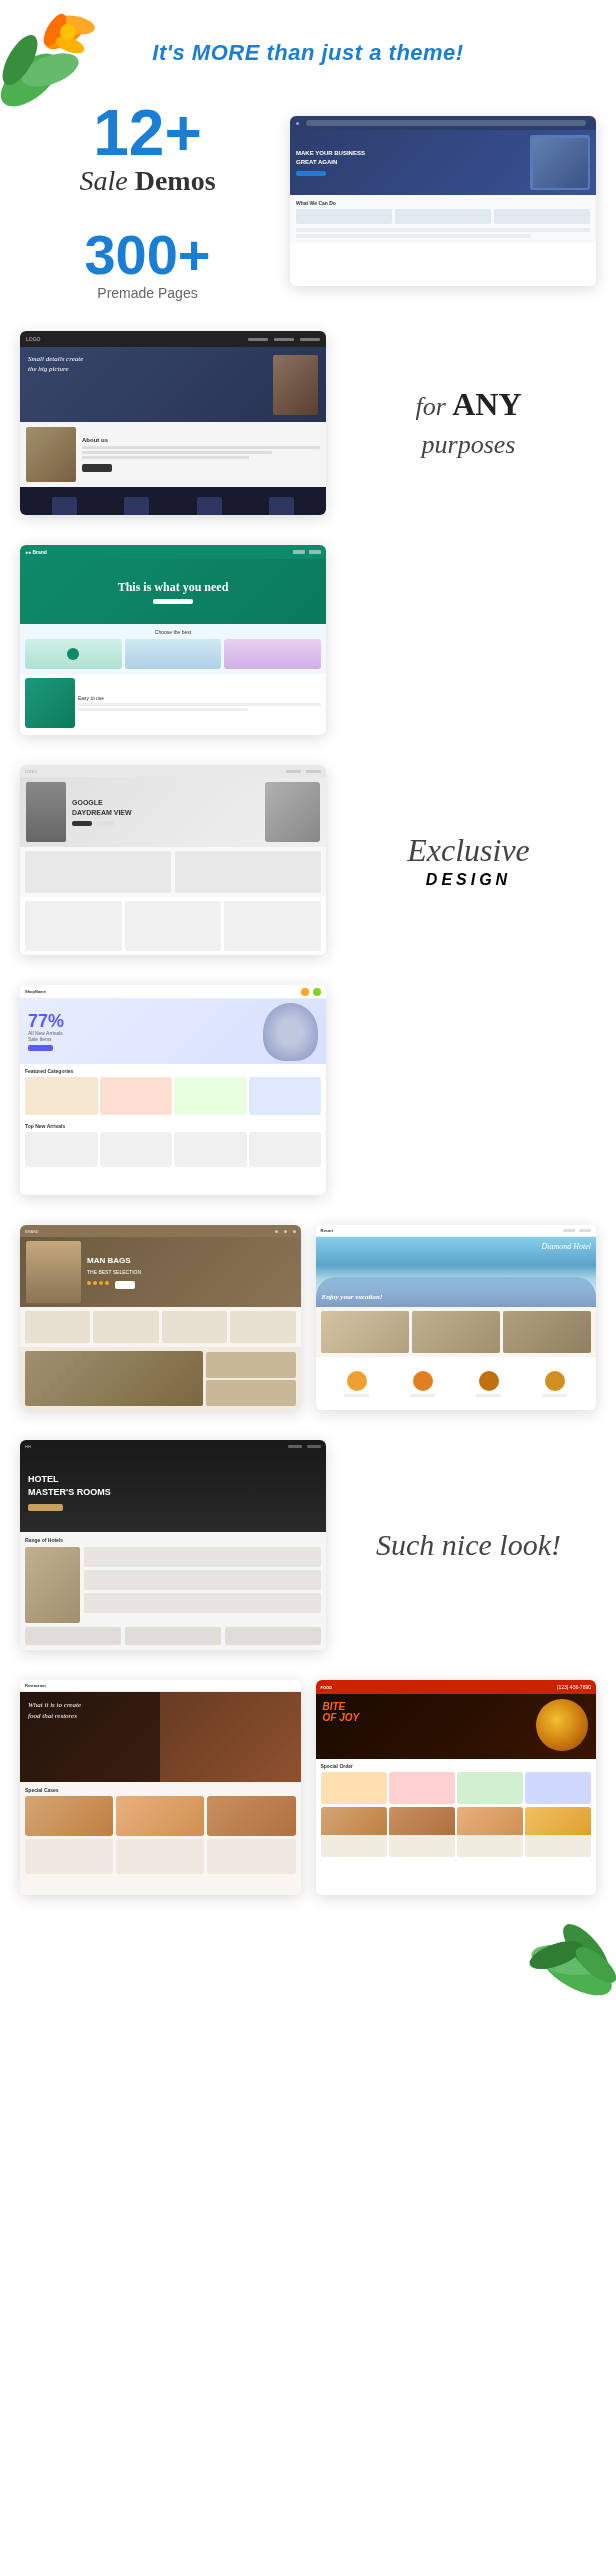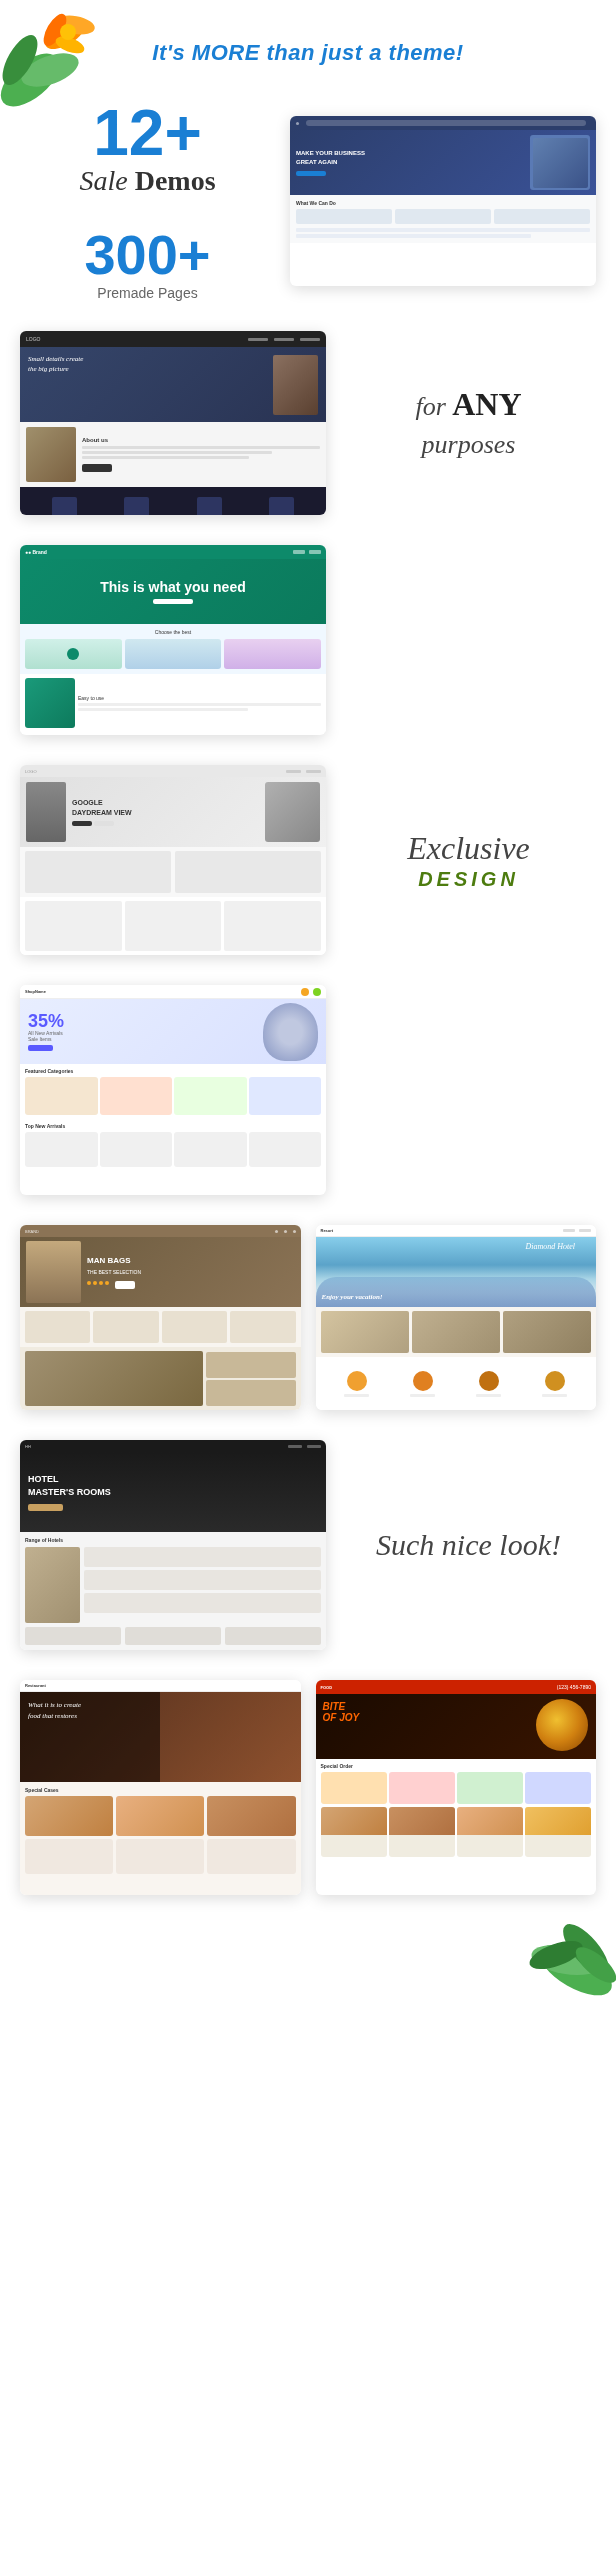--- a/index.html
+++ b/index.html
@@ -143,24 +143,24 @@
     
     .exclusive-text {
       font-family: 'Georgia', serif;
       font-style: italic;
       font-size: 32px;
       color: #444;
       line-height: 1.2;
     }
     .exclusive-text .sub {
       display: block;
-      font-size: 20px;
+      font-size: 16px;
       font-style: normal;
       font-weight: 600;
-      color: #4d7c0f;
+      color: #000000;
       letter-spacing: 4px;
       text-transform: uppercase;
       font-family: Arial, sans-serif;
       font-style: italic;
     }
 
     .such-text {
       font-family: 'Georgia', serif;
       font-style: italic;
       font-size: 30px;
@@ -295,21 +295,21 @@
       <div class="mock-screen" style="height:190px; background:#fff;">
         <div style="height:14px; background:#0d8a6a; display:flex; align-items:center; padding:0 5px; gap:5px;">
           <div style="font-size:5px; color:#fff; font-family:Arial; font-weight:bold;">●● Brand</div>
           <div style="margin-left:auto; display:flex; gap:4px;">
             <div style="width:12px; height:4px; background:rgba(255,255,255,0.5); border-radius:1px;"></div>
             <div style="width:12px; height:4px; background:rgba(255,255,255,0.5); border-radius:1px;"></div>
           </div>
         </div>
         <div style="height:65px; background:linear-gradient(135deg,#0d8a6a,#0b7a5c); display:flex; align-items:center; justify-content:center; padding:8px;">
           <div style="text-align:center;">
-            <div style="color:#fff; font-size:14px; font-weight:bold; font-family:Liberation Sans, sans-serif;">This is what you need</div>
+            <div style="color:#fff; font-size:12px; font-weight:bold; font-family:Liberation Serif, serif;">This is what you need</div>
             <div style="margin-top:4px; width:40px; height:5px; background:#fff; border-radius:2px; margin:4px auto 0;"></div>
           </div>
         </div>
         <div style="padding:5px; background:#f0f8ff;">
           <div style="font-size:5px; color:#333; font-family:Arial; text-align:center; margin-bottom:4px;">Choose the best</div>
           <div style="display:flex; gap:3px;">
             <div style="flex:1; height:30px; background:linear-gradient(180deg,#d0f0e8,#b0e0d0); border-radius:3px; display:flex; flex-direction:column; align-items:center; justify-content:center; gap:2px;">
               <div style="width:12px; height:12px; border-radius:50%; background:#0d8a6a;"></div>
             </div>
             <div style="flex:1; height:30px; background:linear-gradient(180deg,#d0e8f0,#b0d0e8); border-radius:3px;"></div>
@@ -376,21 +376,21 @@
       <div class="mock-screen" style="height:210px; background:#fff;">
         <div style="height:14px; background:#fff; border-bottom:1px solid #eee; display:flex; align-items:center; padding:0 5px; gap:5px;">
           <div style="font-size:4px; color:#333; font-family:Arial; font-weight:bold;">ShopName</div>
           <div style="margin-left:auto; display:flex; gap:4px;">
             <div style="width:8px; height:8px; border-radius:50%; background:#f5a623; font-size:3px; display:flex; align-items:center; justify-content:center; color:#fff;"></div>
             <div style="width:8px; height:8px; border-radius:50%; background:#7ed321; font-size:3px; display:flex; align-items:center; justify-content:center; color:#fff;"></div>
           </div>
         </div>
         <div style="height:65px; background:linear-gradient(135deg,#e8eeff,#d8e0ff); display:flex; align-items:center; padding:5px 8px; gap:6px;">
           <div style="flex:1;">
-            <div style="font-size:18px; font-weight:900; color:#5a5aff; font-family:Arial; line-height:1;">35%</div>
+            <div style="font-size:18px; font-weight:900; color:#5a5aff; font-family:Arial; line-height:1;">77%</div>
             <div style="font-size:5px; color:#666; font-family:Arial;">All New Arrivals<br>Sale Items</div>
             <div style="margin-top:3px; width:25px; height:6px; background:#5a5aff; border-radius:2px;"></div>
           </div>
           <div style="width:55px; height:58px; background:radial-gradient(ellipse at center, #c0c8e0 30%, #8090c0 100%); border-radius:50% 50% 40% 40%;"></div>
         </div>
         <div style="padding:4px 5px;">
           <div style="font-size:5px; color:#333; font-family:Arial; font-weight:bold; margin-bottom:3px;">Featured Categories</div>
           <div style="display:flex; gap:2px;">
             <div style="flex:1; height:38px; background:#f5e6d0; border-radius:3px;"></div>
             <div style="flex:1; height:38px; background:#ffe0d0; border-radius:3px;"></div>
@@ -455,21 +455,21 @@
         <div style="height:12px; background:#fff; border-bottom:1px solid #eee; display:flex; align-items:center; padding:0 5px;">
           <div style="font-size:4px; color:#333; font-family:Arial; font-weight:bold;">Resort</div>
           <div style="margin-left:auto; display:flex; gap:4px;">
             <div style="width:12px; height:3px; background:#ddd; border-radius:1px;"></div>
             <div style="width:12px; height:3px; background:#ddd; border-radius:1px;"></div>
           </div>
         </div>
         <div style="height:70px; background:linear-gradient(180deg,#87ceeb 0%,#5ba3c9 40%,#a8d4e6 60%,#d4e8f0 80%,#e8f4f8 100%); position:relative; overflow:hidden;">
           <div style="position:absolute; bottom:0; left:0; right:0; height:30px; background:linear-gradient(180deg,rgba(100,150,200,0.4),rgba(80,120,180,0.7)); border-radius:20px 20px 0 0;"></div>
           <div style="position:absolute; bottom:6px; left:6px; color:#fff; font-size:7px; font-family:Georgia; font-style:italic; font-weight:bold;">Enjoy your vacation!</div>
-          <div style="position:absolute; top:5px; right:21px; color:#fff; font-size:8px; font-style:italic; font-family:Georgia;">Diamond Hotel</div>
+          <div style="position:absolute; top:5px; right:5px; color:#fff; font-size:8px; font-style:italic; font-family:Georgia;">Diamond Hotel</div>
         </div>
         <div style="height:50px; background:#f8f5f0; display:flex; gap:3px; padding:4px 5px;">
           <div style="flex:1; background:linear-gradient(135deg,#d4c4a0,#b0a080); border-radius:2px;"></div>
           <div style="flex:1; background:linear-gradient(135deg,#c0b090,#a09070); border-radius:2px;"></div>
           <div style="flex:1; background:linear-gradient(135deg,#b0a080,#908060); border-radius:2px;"></div>
         </div>
         <div style="height:53px; background:#fff; display:flex; align-items:center; justify-content:space-around; padding:0 8px;">
           <div style="text-align:center;">
             <div style="width:20px; height:20px; border-radius:50%; background:#f0a030; margin:0 auto;"></div>
             <div style="width:25px; height:3px; background:#eee; border-radius:1px; margin-top:3px;"></div>

